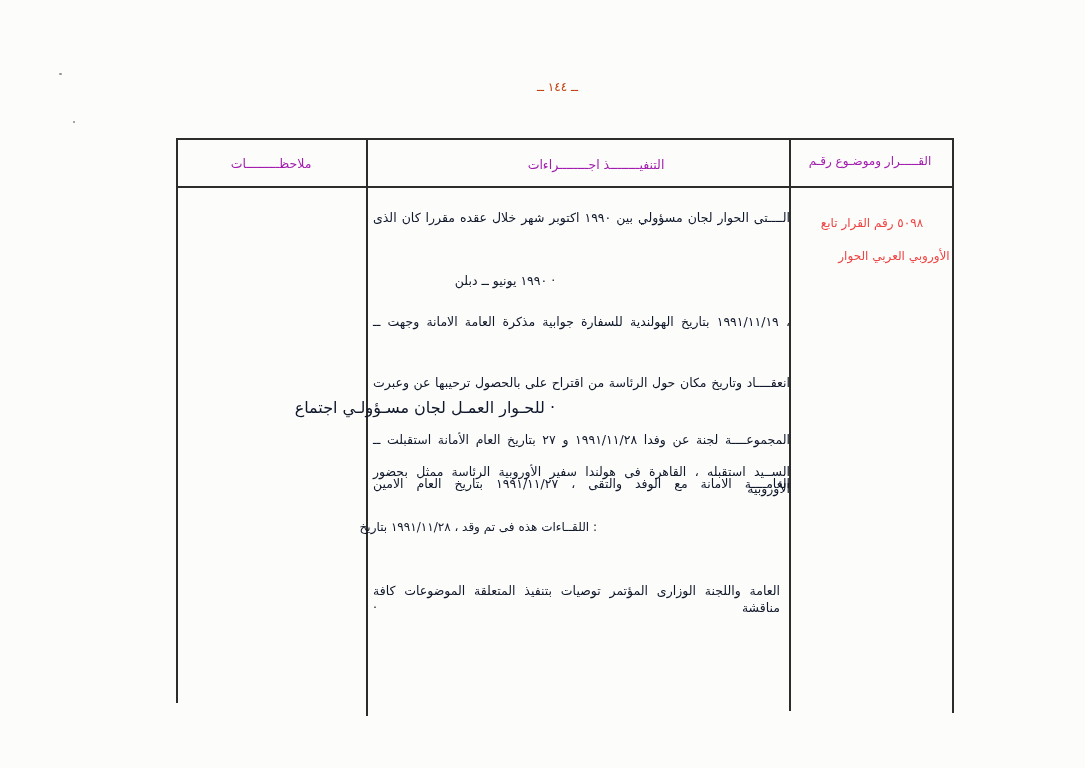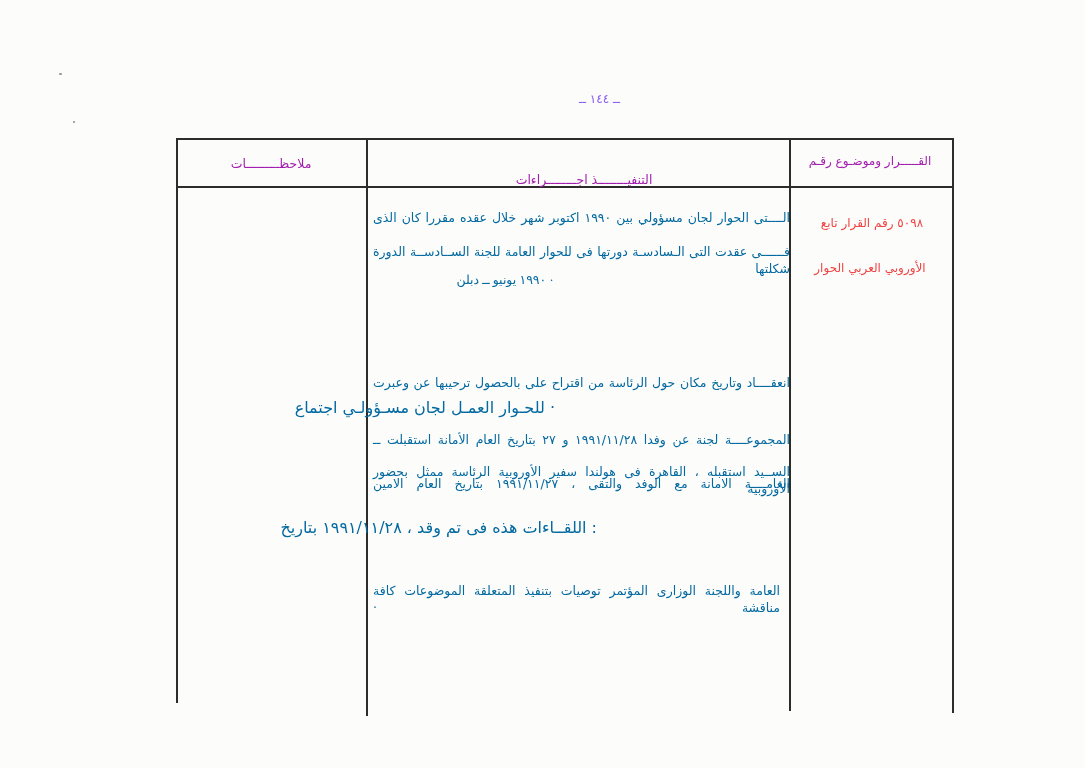--- a/index.html
+++ b/index.html
@@ -3,36 +3,36 @@
 <meta charset="utf-8">
 <style>
   html,body{margin:0;padding:0;background:#e8e8e6;}
   .page{
     position:relative;width:1085px;height:768px;margin:0 auto;
     background:#fcfcfa;overflow:hidden;
     font-family:"DejaVu Sans",sans-serif;color:#1b1b1b;
   }
   .speck{position:absolute;background:#8a8a86;border-radius:50%;}
   .page-num{
-    position:absolute;top:92px;left:495px;width:125px;
-    text-align:right;font-size:12px;letter-spacing:1px;color:#8b5cf6;
+    position:absolute;top:80px;left:495px;width:125px;
+    text-align:center;font-size:12px;letter-spacing:1px;color:#c2410c;
   }
   
   .rule{position:absolute;background:#2c2c2a;}
   .rule.h{height:2px;}
   .rule.v{width:2px;}
   
   .hdr{
     position:absolute;direction:rtl;text-align:center;
     font-size:12.5px;color:#a21caf;white-space:nowrap;
   }
   
   .ln{
     position:absolute;direction:rtl;font-size:12.5px;line-height:17px;
-    color:#0369a1;
+    color:#0f172a;
   }
   .j{left:373px;width:417px;text-align:justify;text-align-last:justify;text-justify:inter-word;}
   .c{text-align:center;white-space:nowrap;}
   .dec{position:absolute;direction:rtl;text-align:center;font-size:12px;
        color:#ef4444;white-space:nowrap;}
 </style>
 </head>
 <body>
 
 <div class="page">
@@ -43,35 +43,35 @@
   <div class="page-num">ــ ١٤٤ ــ</div>
 
   <div class="rule h" style="left:176px;top:138px;width:778px;"></div>
   <div class="rule h" style="left:176px;top:186px;width:778px;"></div>
   <div class="rule v" style="left:176px;top:138px;height:565px;"></div>
   <div class="rule v" style="left:366px;top:138px;height:578px;"></div>
   <div class="rule v" style="left:789px;top:138px;height:573px;"></div>
   <div class="rule v" style="left:952px;top:138px;height:575px;"></div>
 
   <div class="hdr" style="left:186px;top:156px;width:170px;">ملاحظـــــــــات</div>
-  <div class="hdr" style="left:384px;top:157px;width:400px;margin-top:15px;">التنفيــــــــذ اجــــــــراءات</div>
+  <div class="hdr" style="left:396px;top:157px;width:400px;">التنفيــــــــذ اجــــــــراءات</div>
   <div class="hdr" style="left:792px;top:154px;width:156px;font-size:12px;">القـــــرار وموضـوع رقـم</div>
 
   <div class="dec" style="left:798px;top:216px;width:148px;">٥٠٩٨ رقم القرار تابع</div>
-  <div class="dec" style="left:796px;top:249px;width:148px;margin-top:12px;">الأوروبي العربي الحوار</div>
+  <div class="dec" style="left:820px;top:249px;width:148px;">الأوروبي العربي الحوار</div>
 
   <div class="ln j" style="top:209px;">الــــتى الحوار لجان مسؤولي بين ١٩٩٠ اكتوبر شهر خلال عقده مقررا كان الذى</div>
-  <div class="ln j" style="top:243px;">فــــــى عقدت التى الـسادسـة دورتها فى للحوار العامة للجنة الســادســة الدورة شكلتها</div>
-  <div class="ln c" style="top:272px;left:440px;width:130px;font-family:Liberation Serif, serif;">· ١٩٩٠ يونيو ــ دبلن</div>
+  <div class="ln c" style="top:272px;left:440px;width:130px;">· ١٩٩٠ يونيو ــ دبلن</div>
 
+  <div class="ln j" style="top:313px;">، ١٩٩١/١١/١٩ بتاريخ الهولندية للسفارة جوابية مذكرة العامة الامانة وجهت ــ</div>
   <div class="ln j" style="top:374px;">انعقــــاد وتاريخ مكان حول الرئاسة من اقتراح على بالحصول ترحيبها عن وعبرت</div>
   <div class="ln c" style="top:399px;left:420px;width:135px;font-size:16px;">· للحـوار العمـل لجان مسـؤولـي اجتماع</div>
 
   <div class="ln j" style="top:431px;">المجموعــــة لجنة عن وفدا ١٩٩١/١١/٢٨ و ٢٧ بتاريخ العام الأمانة استقبلت ــ</div>
   <div class="ln j" style="top:463px;">الســيد استقبله ، القاهرة فى هولندا سفير الأوروبية الرئاسة ممثل بحضور الأوروبية</div>
   <div class="ln j" style="top:475px;">العامــــة الامانة مع الوفد والتقى ، ١٩٩١/١١/٢٧ بتاريخ العام الامين</div>
-  <div class="ln c" style="top:519px;left:437px;width:160px;font-size:16px;">: اللقــاءات هذه فى تم وقد ، ١٩٩١/١١/٢٨ بتاريخ</div>
+  <div class="ln c" style="top:519px;left:437px;width:160px;font-size:12px;">: اللقــاءات هذه فى تم وقد ، ١٩٩١/١١/٢٨ بتاريخ</div>
 
   <div class="ln j" style="top:582px;width:407px;">العامة واللجنة الوزارى المؤتمر توصيات بتنفيذ المتعلقة الموضوعات كافة مناقشة ·</div>
 
   <div style="position:absolute;left:186px;top:200px;width:170px;height:490px;"></div>
 
 </div>
 
 </body></html>

